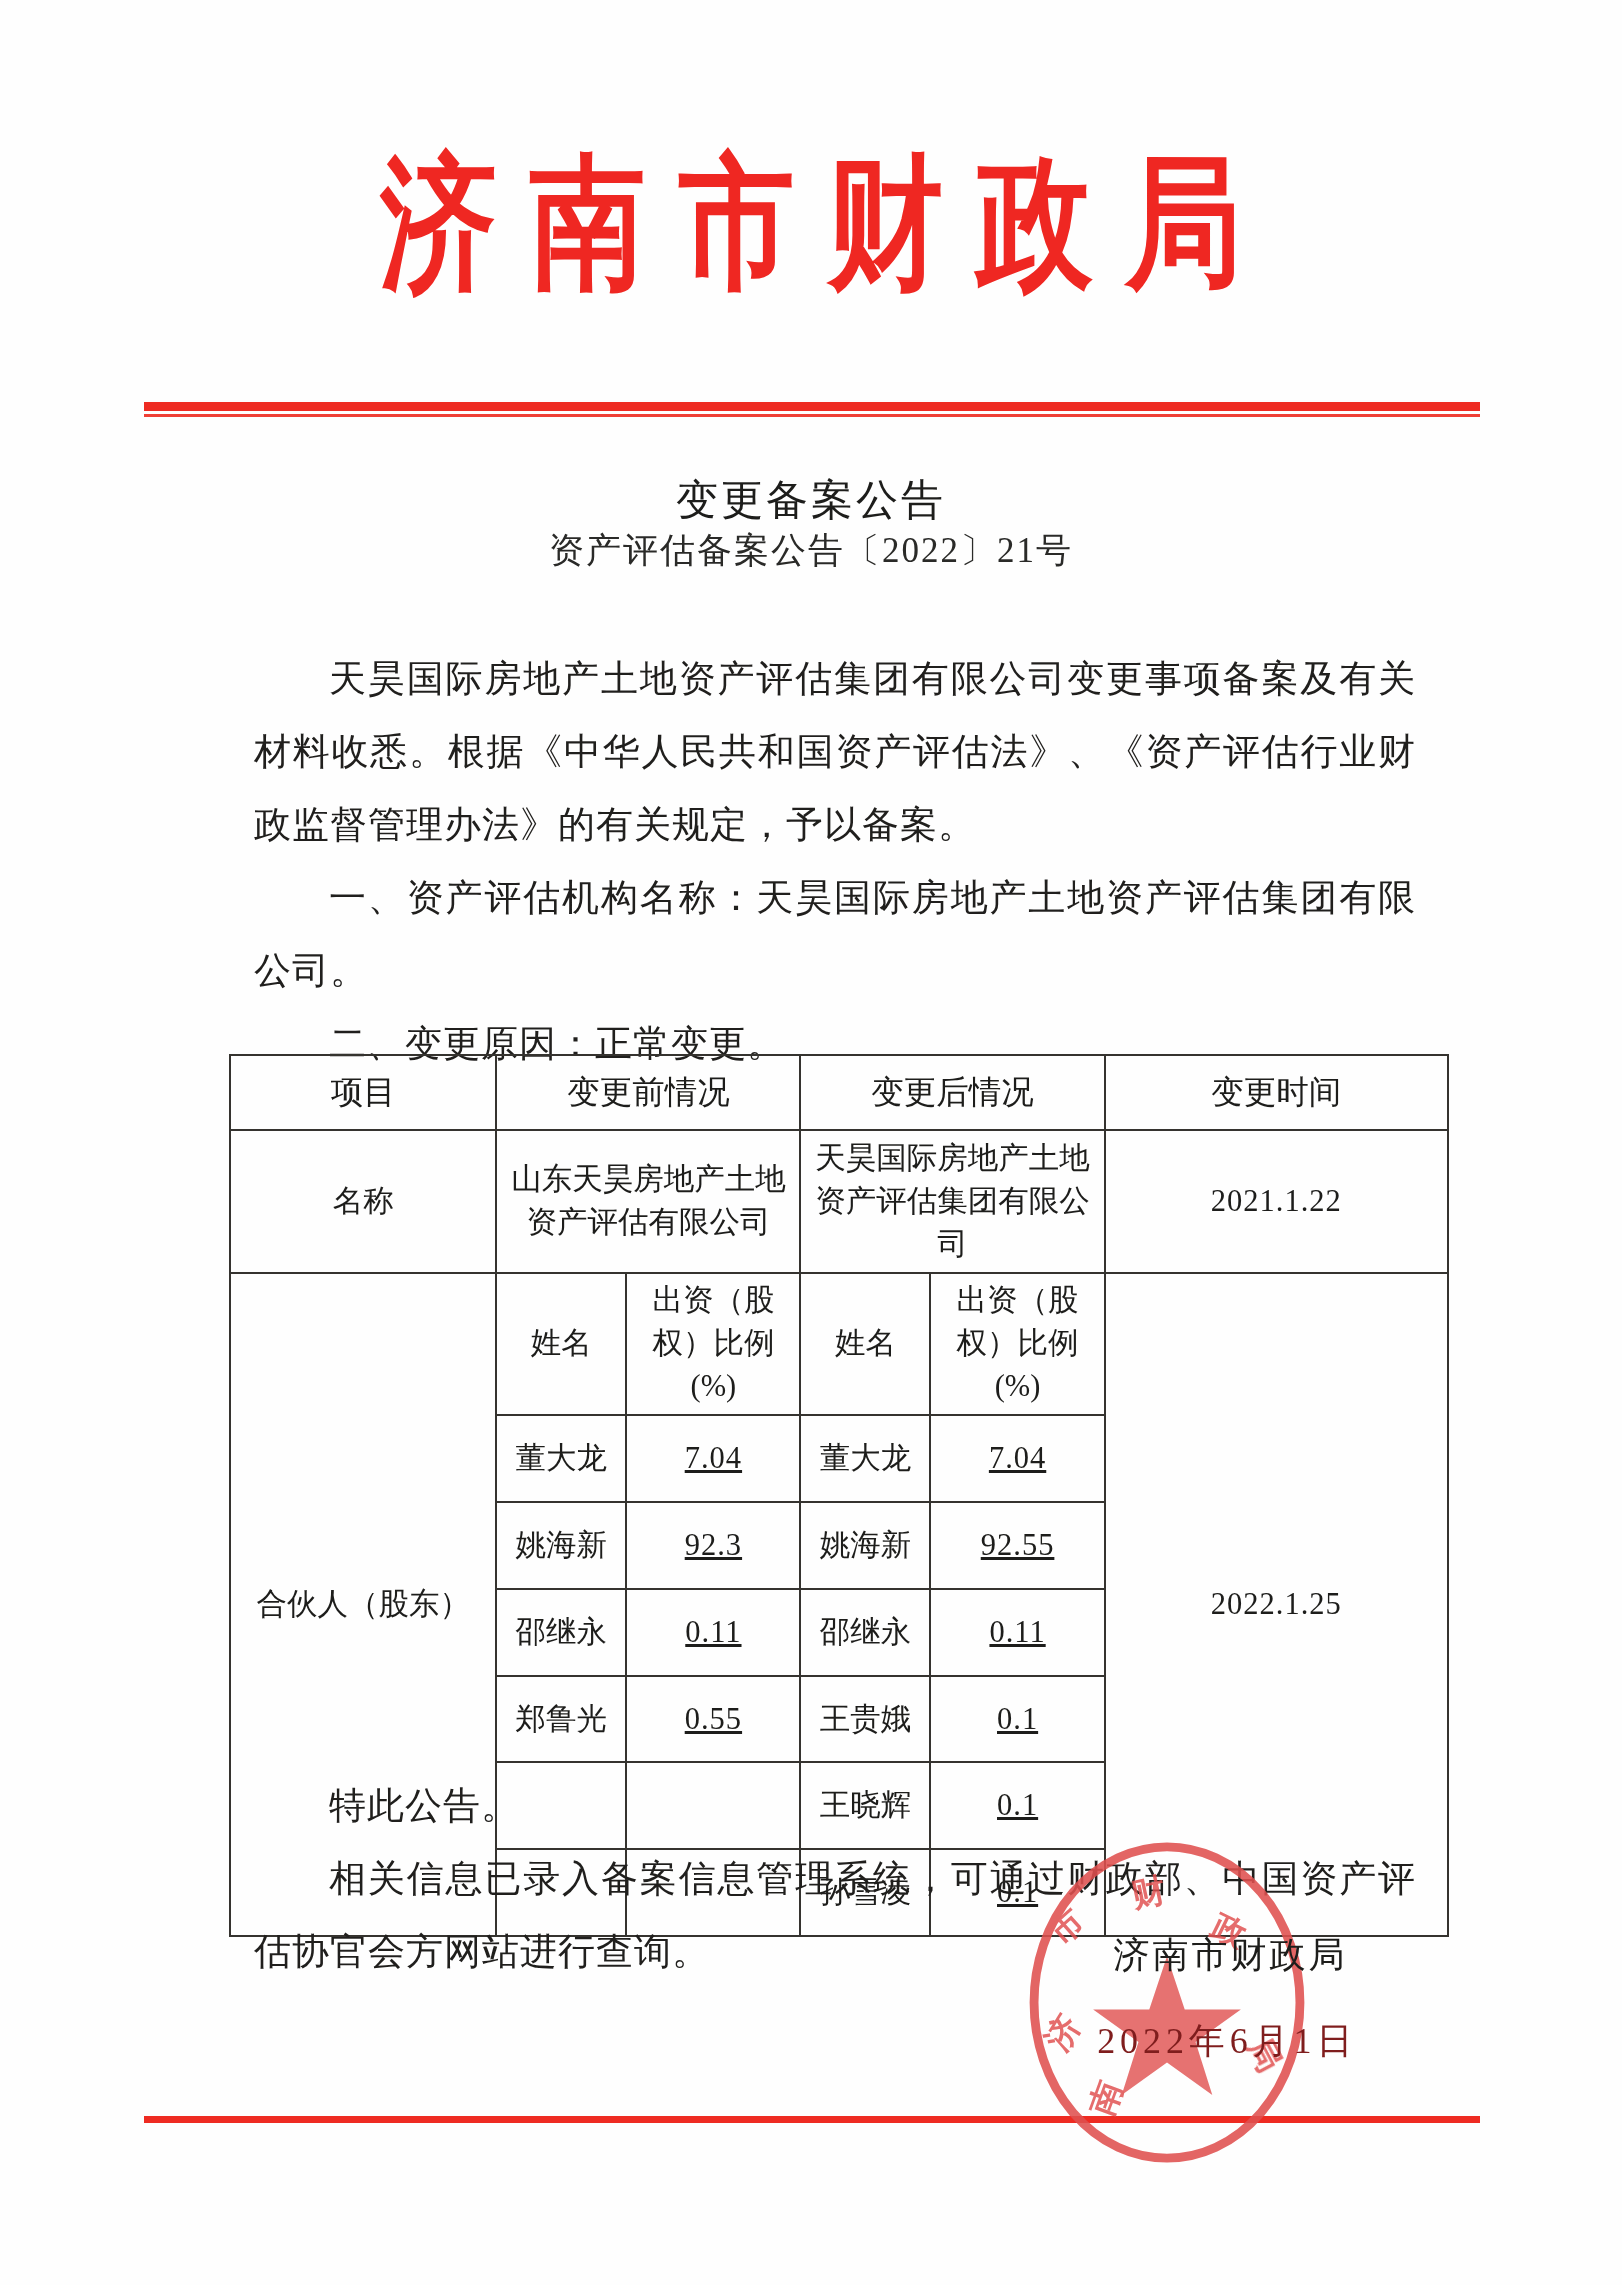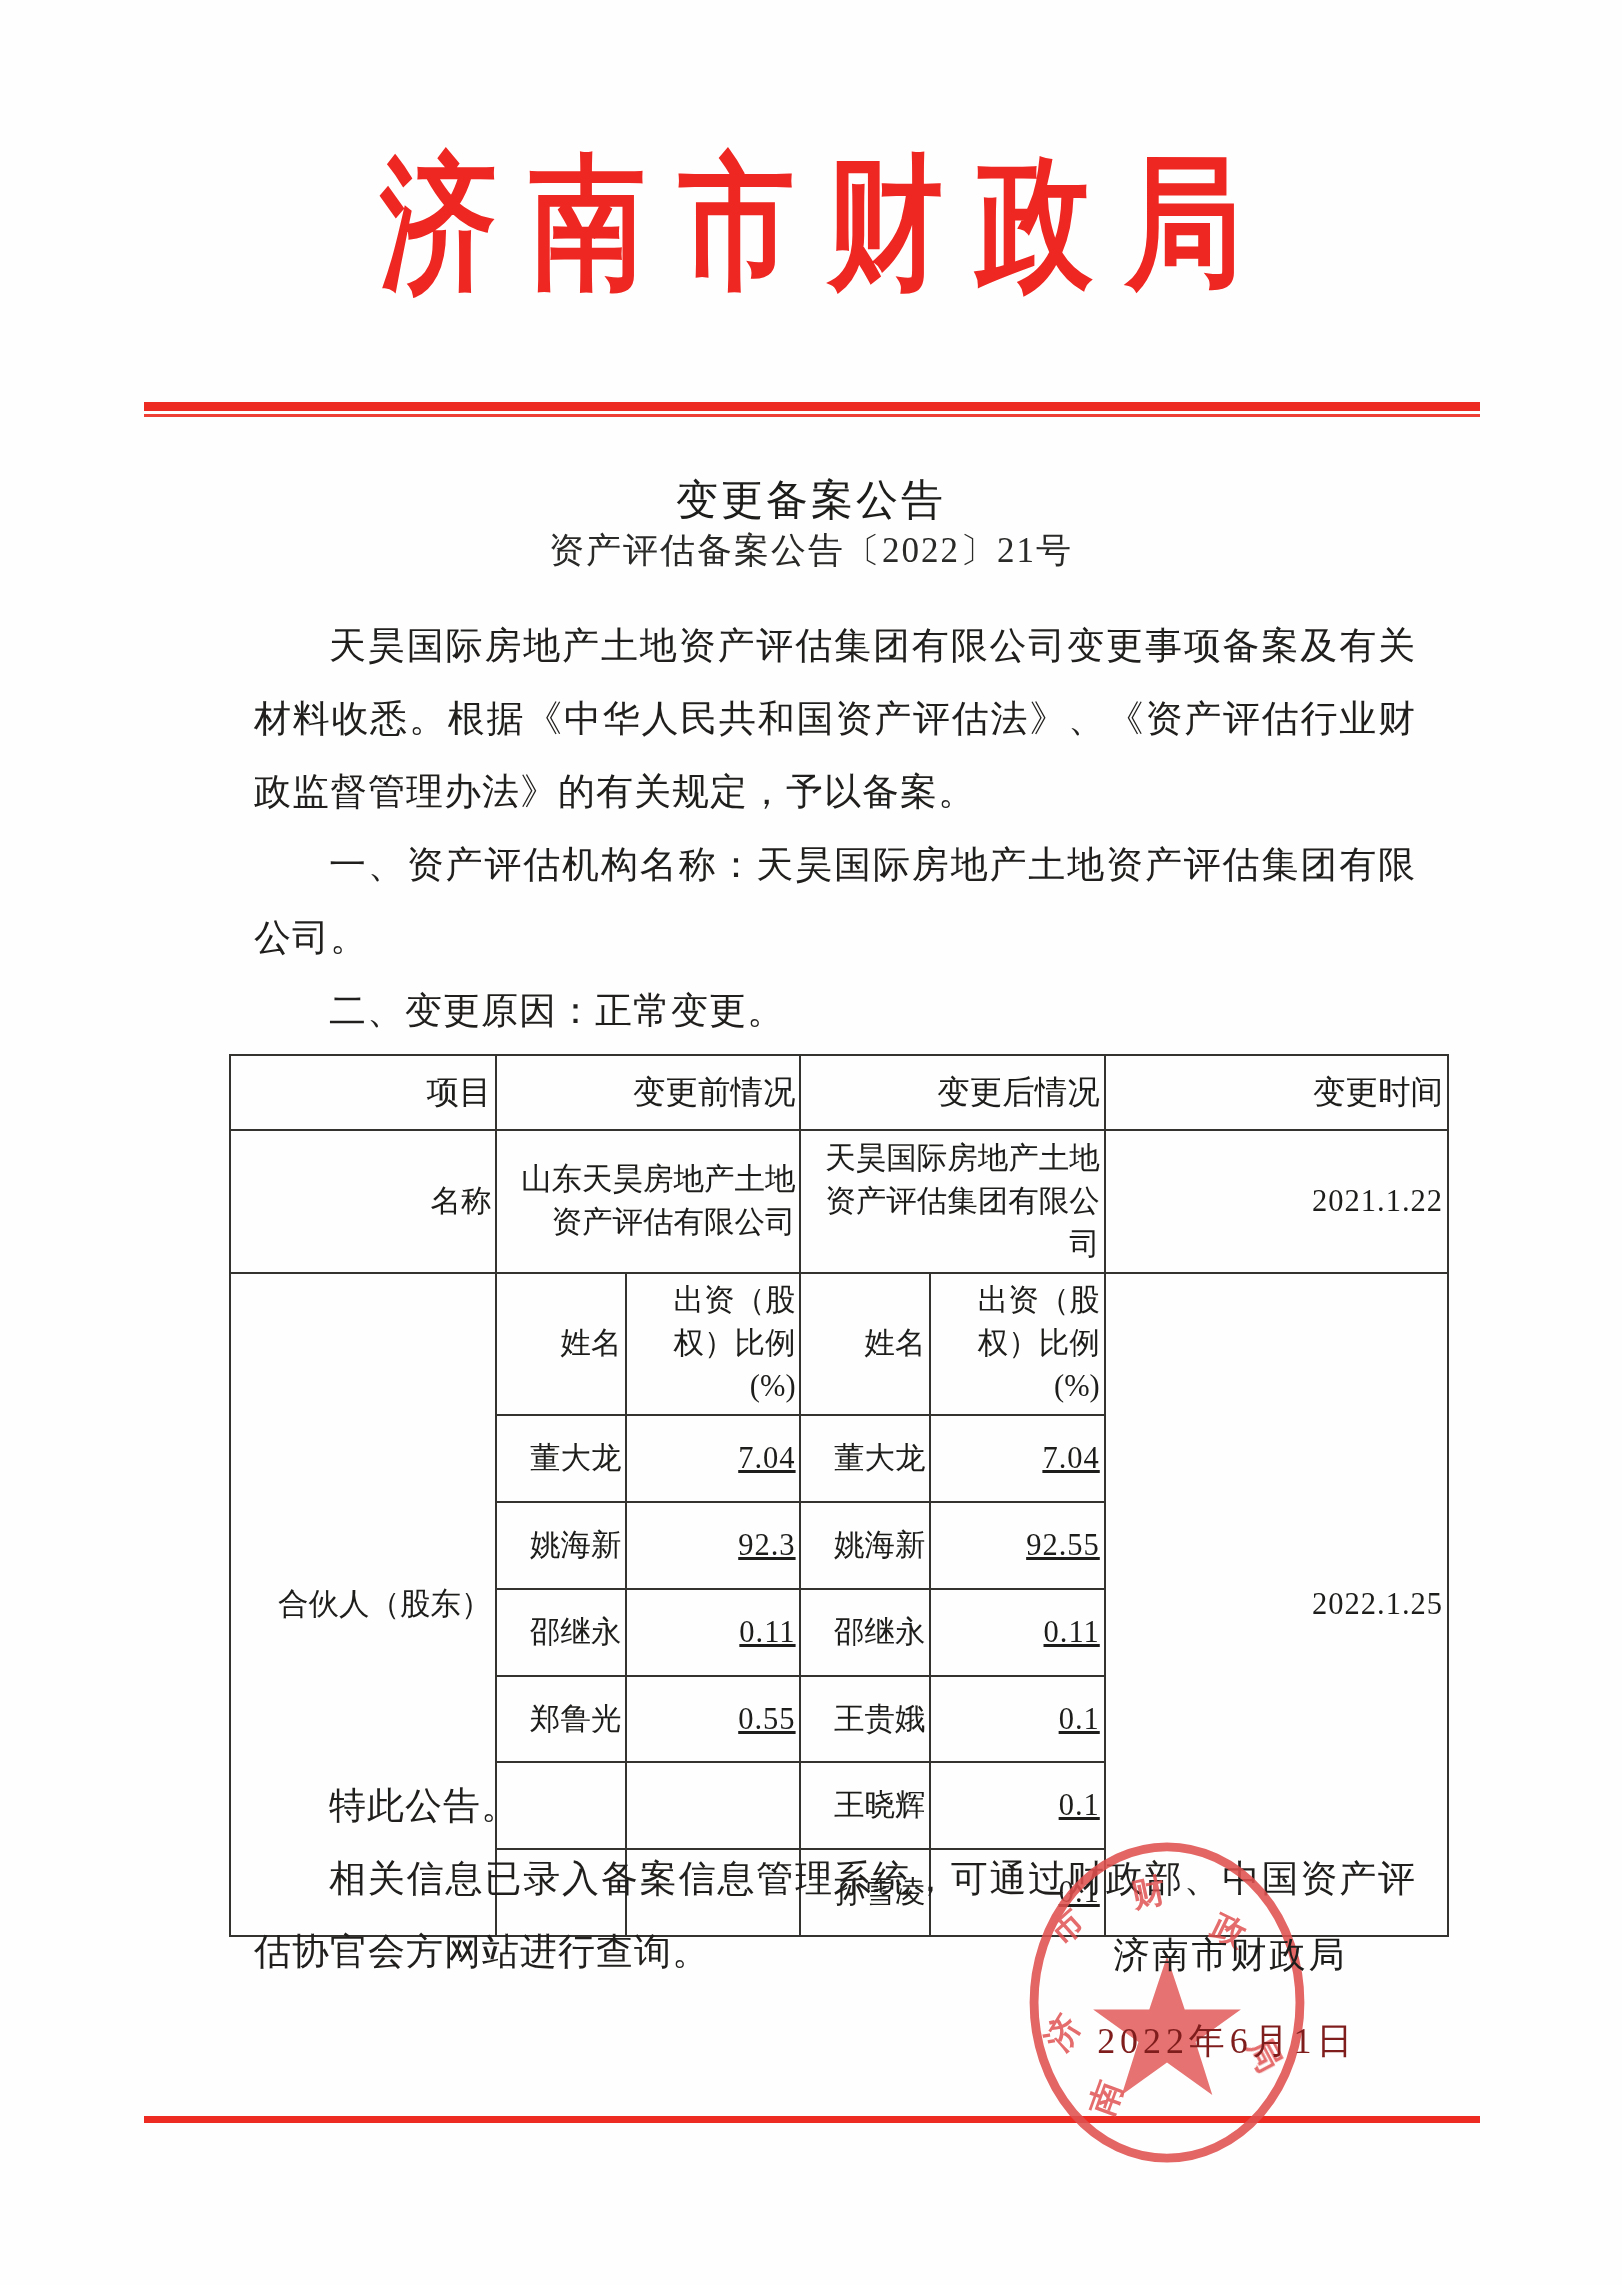--- a/index.html
+++ b/index.html
@@ -83,21 +83,21 @@
     width: 1622px;
     text-align: center;
     font-size: 35px;
     color: #2a2a28;
     letter-spacing: 2px;
   }
 
   .body-block {
     position: absolute;
     left: 254px;
-    top: 609px;
+    top: 642px;
     width: 1162px;
     font-family: Liberation Serif, serif;
   }
   .para {
     font-size: 37px;
     line-height: 73px;
     color: #201f1d;
     text-align: justify;
     text-justify: inter-ideograph;
     letter-spacing: 1px;
@@ -116,21 +116,21 @@
   }
   table.chg {
     border-collapse: collapse;
     width: 1220px;
     table-layout: fixed;
   }
   table.chg td, table.chg th {
     border: 2px solid #35332f;
     color: #1d1d1b;
     font-weight: normal;
-    text-align: right;
+    text-align: center;
     vertical-align: middle;
     font-size: 30.5px;
     line-height: 43px;
     padding: 5.9px 3.9px;
   }
   table.chg th {
     font-size: 32.5px;
     height: 61px;
   }
   .th-item { text-align: left; padding-left: 33px; }

